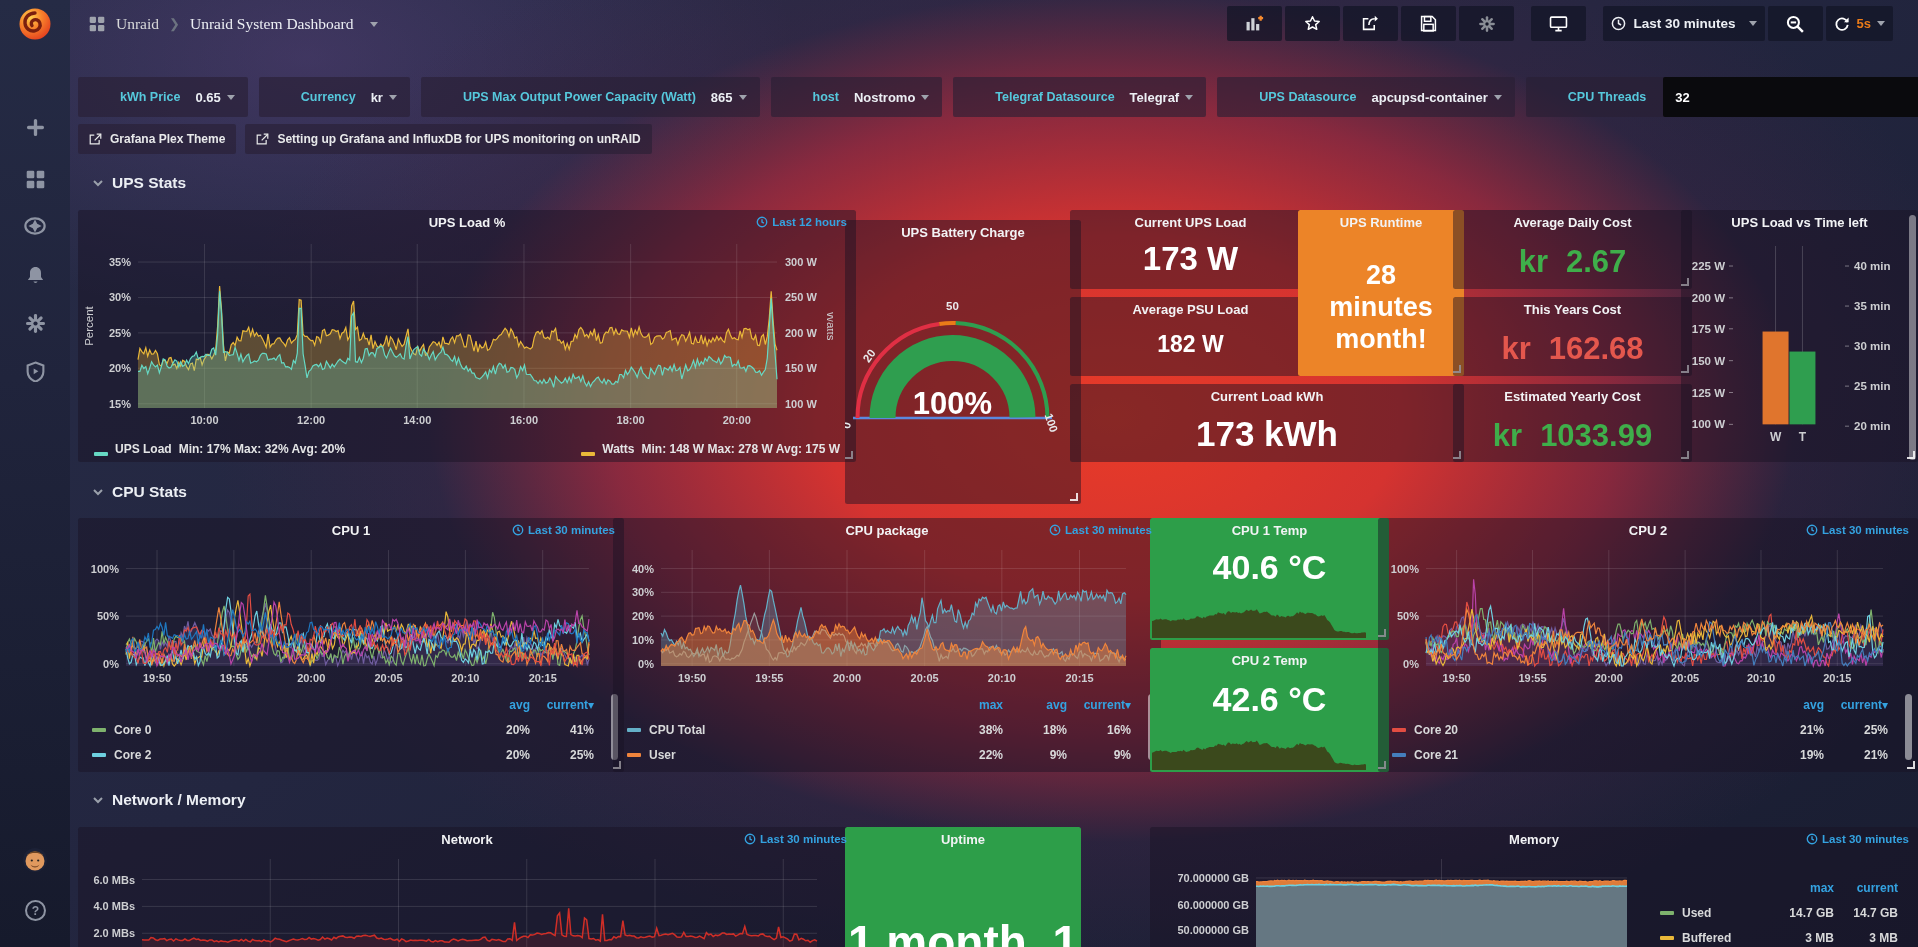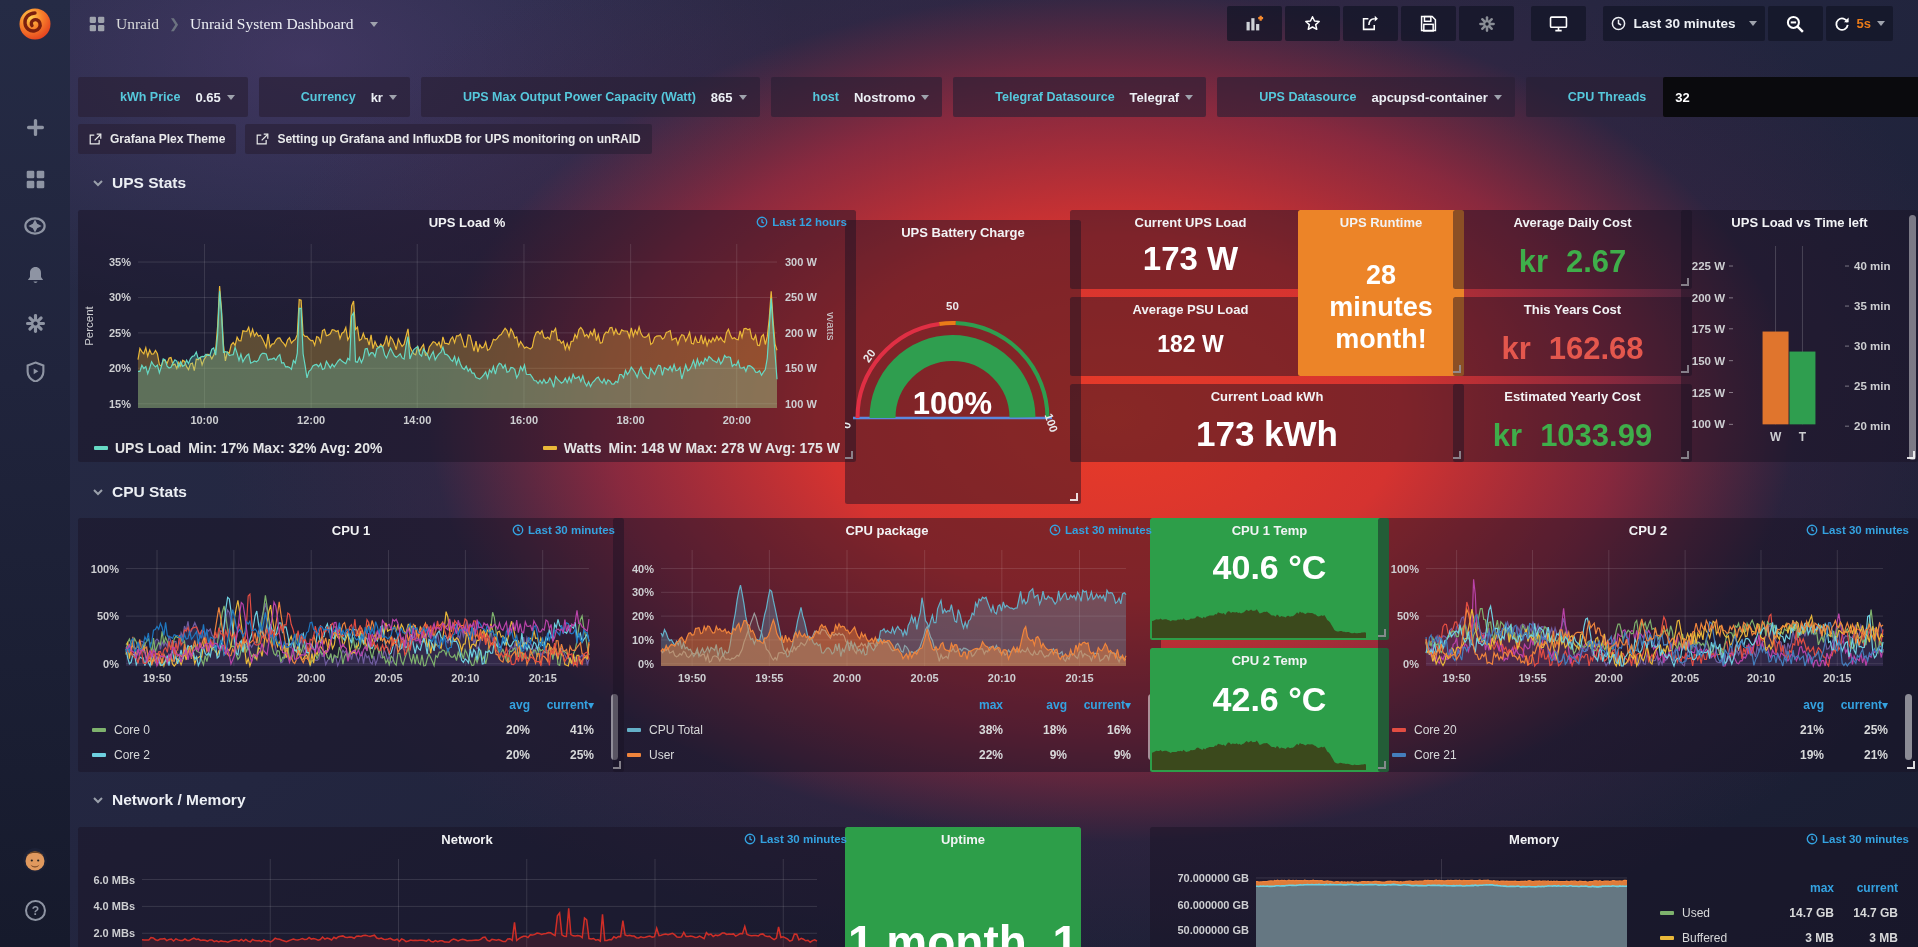--- a/index.html
+++ b/index.html
@@ -44,24 +44,24 @@
   .ptime{position:absolute;top:6px;right:9px;display:flex;align-items:center;gap:4px;color:#34a2e0;font-size:11.5px;font-weight:700;cursor:pointer;z-index:2;}
   .plot{position:absolute;}
   .statval{position:absolute;left:0;right:0;text-align:center;font-weight:700;color:#fff;}
   .green{color:#3fae4a;} .red{color:#e4574d;}
   .costrow{position:absolute;left:0;right:0;display:flex;justify-content:center;align-items:baseline;gap:18px;font-weight:700;}
   .panel-green{background:#2d9e49;} .panel-orange{background:#ec8428;}
   .leg{position:absolute;font-size:12px;color:#d8d9da;}
   .lrow{display:grid;align-items:center;height:25px;}
   .lhdr span{color:#34a2e0;text-align:right;font-weight:700;}
   .lval{text-align:right;font-weight:700;}
-  .lname{display:flex;align-items:center;gap:8px;font-weight:400;}
+  .lname{display:flex;align-items:center;gap:8px;font-weight:700;}
   .sw{width:14px;height:4px;border-radius:1px;display:inline-block;flex:0 0 auto;}
   .leg-inline{display:flex;justify-content:space-between;align-items:center;}
-  .lg-in{display:flex;align-items:center;gap:7px;font-size:14px;}
+  .lg-in{display:flex;align-items:flex-end;gap:7px;font-size:12px;}
   .lg-in b{font-weight:700;color:#e4e5e6;}
   .lstats{font-weight:700;color:#e4e5e6;}
   .legsb{position:absolute;right:6px;bottom:12px;width:7px;height:66px;background:rgba(255,255,255,.5);border-radius:4px;}
   .runtime-lines{position:absolute;top:30px;bottom:0;left:0;right:0;display:flex;flex-direction:column;justify-content:center;text-align:center;font-size:27px;line-height:1.18;font-weight:700;color:#fff;}
   .spark{position:absolute;left:2px;right:2px;bottom:2px;height:34%;}
   .pgscroll{position:absolute;right:2px;top:215px;width:7px;height:245px;background:rgba(255,255,255,.42);border-radius:4px;z-index:9;}
 </style>
 </head>
 <body>
 

